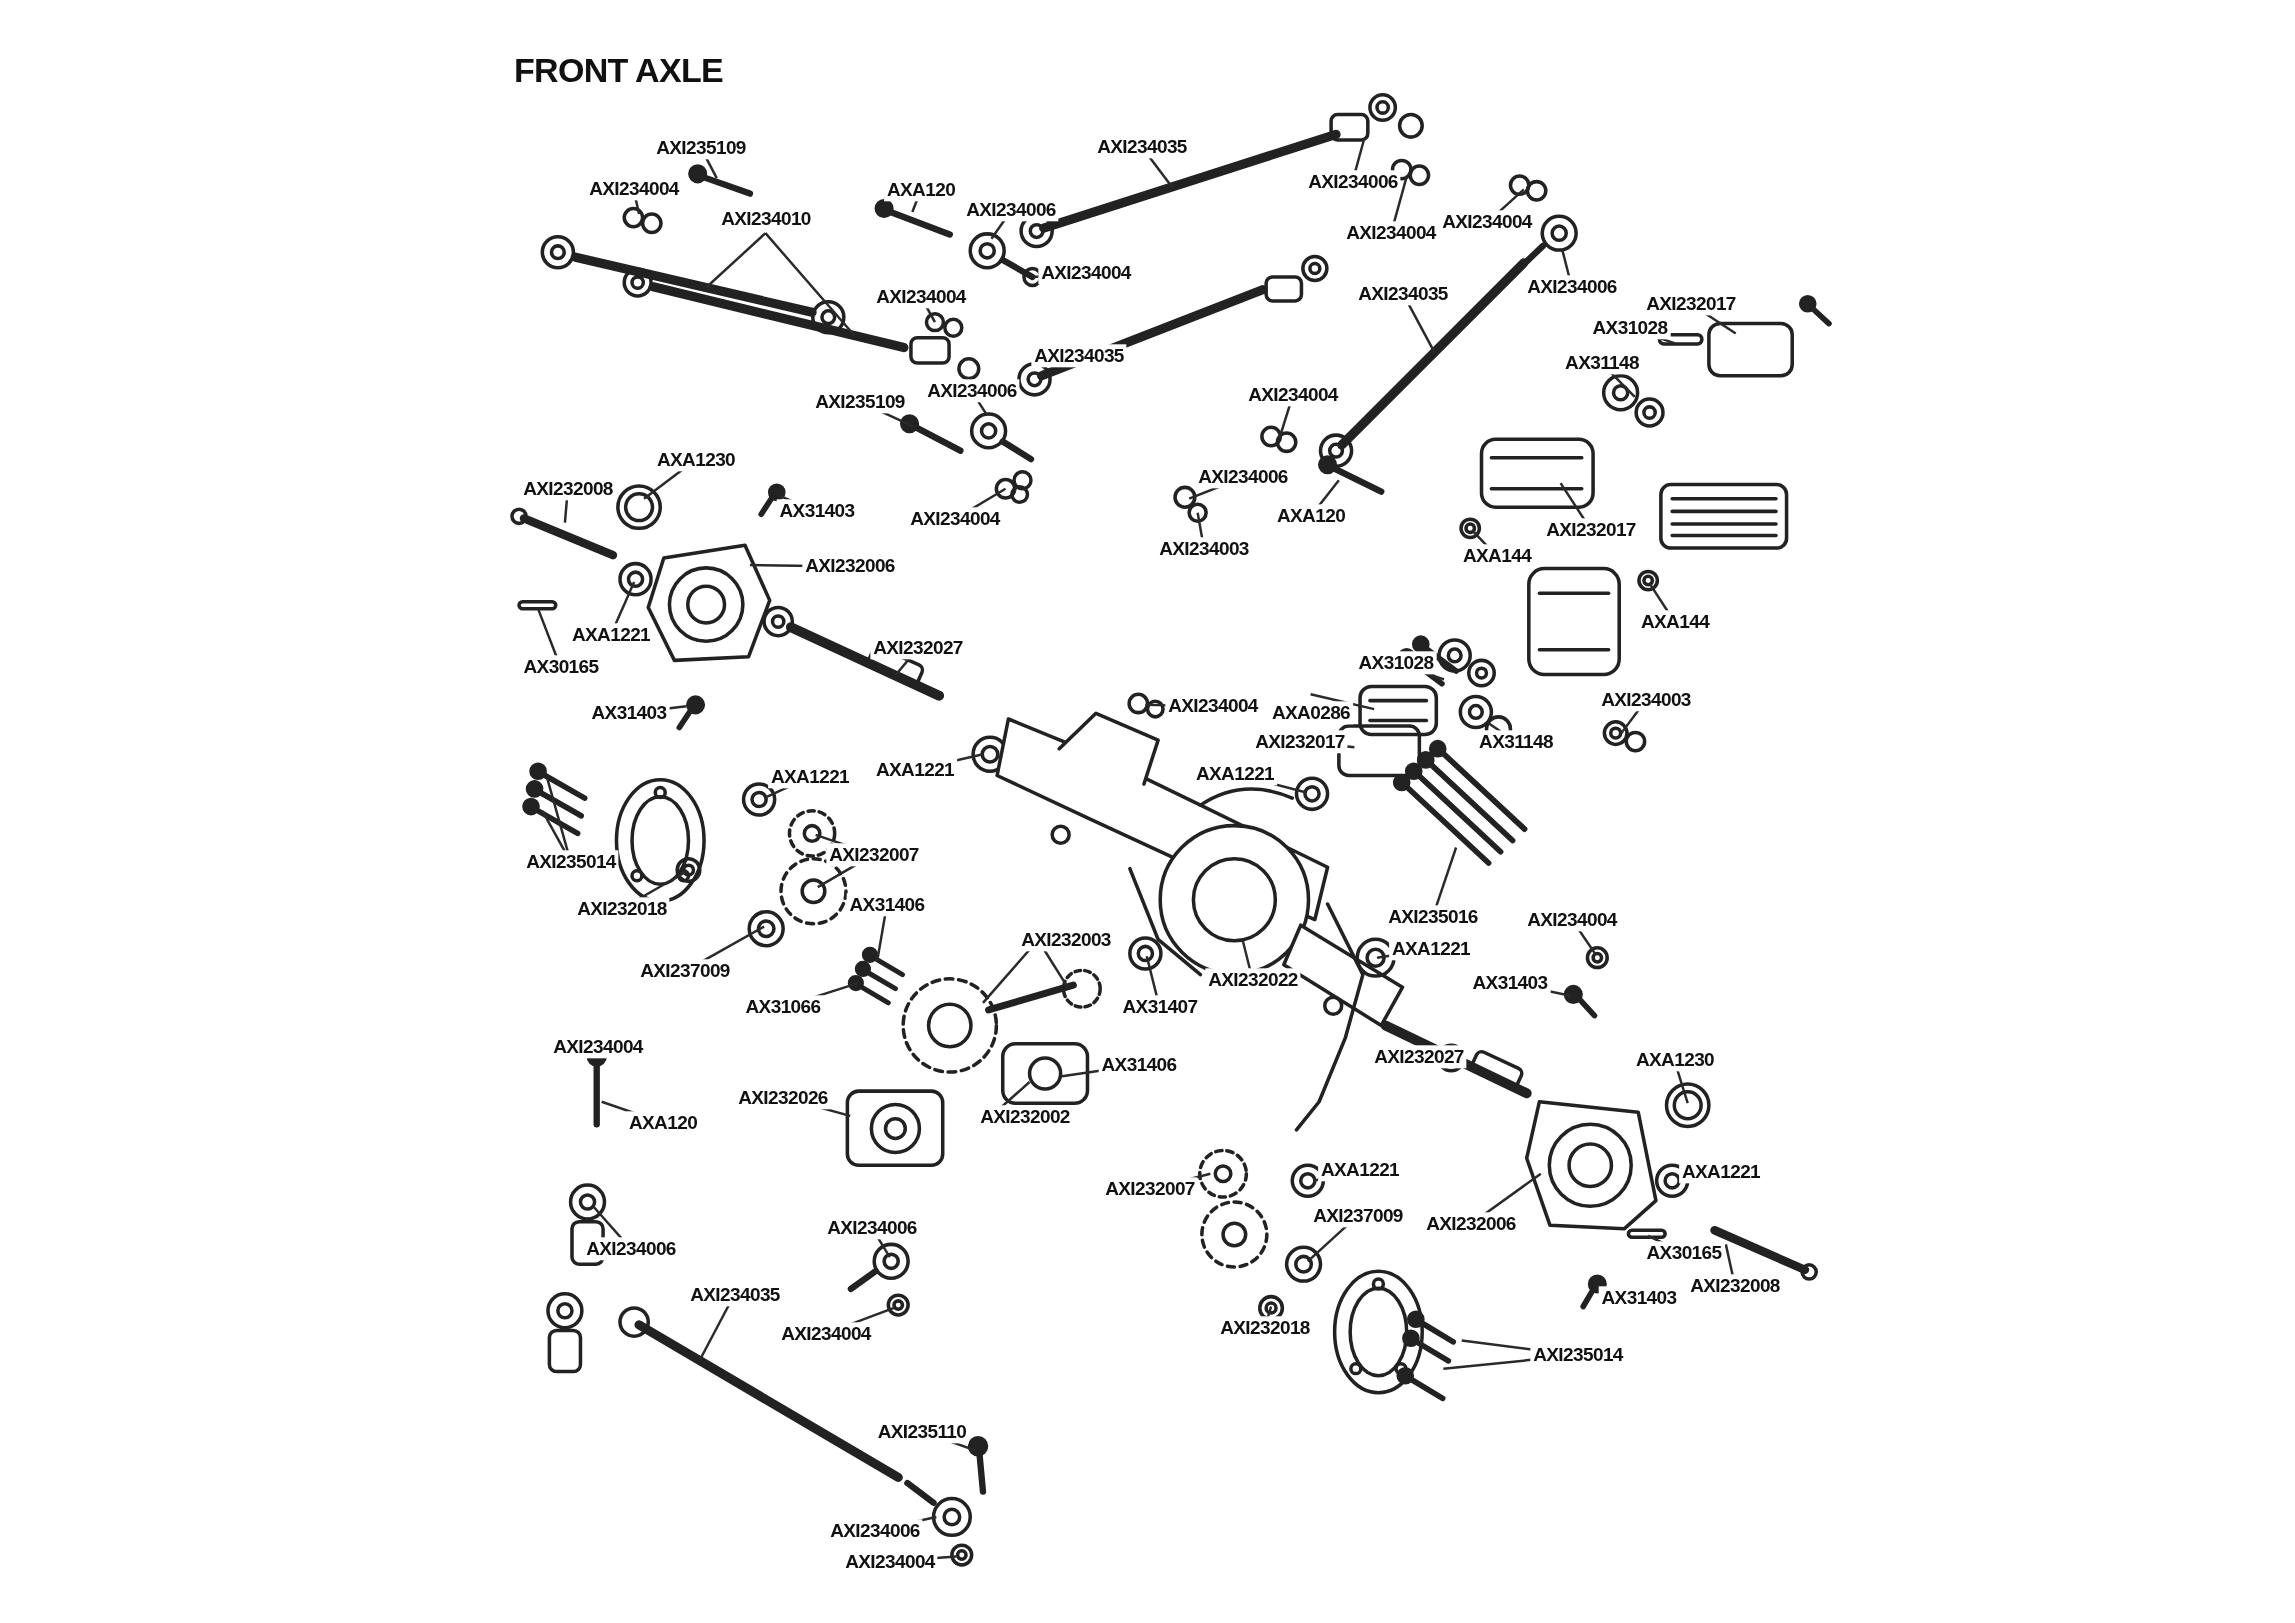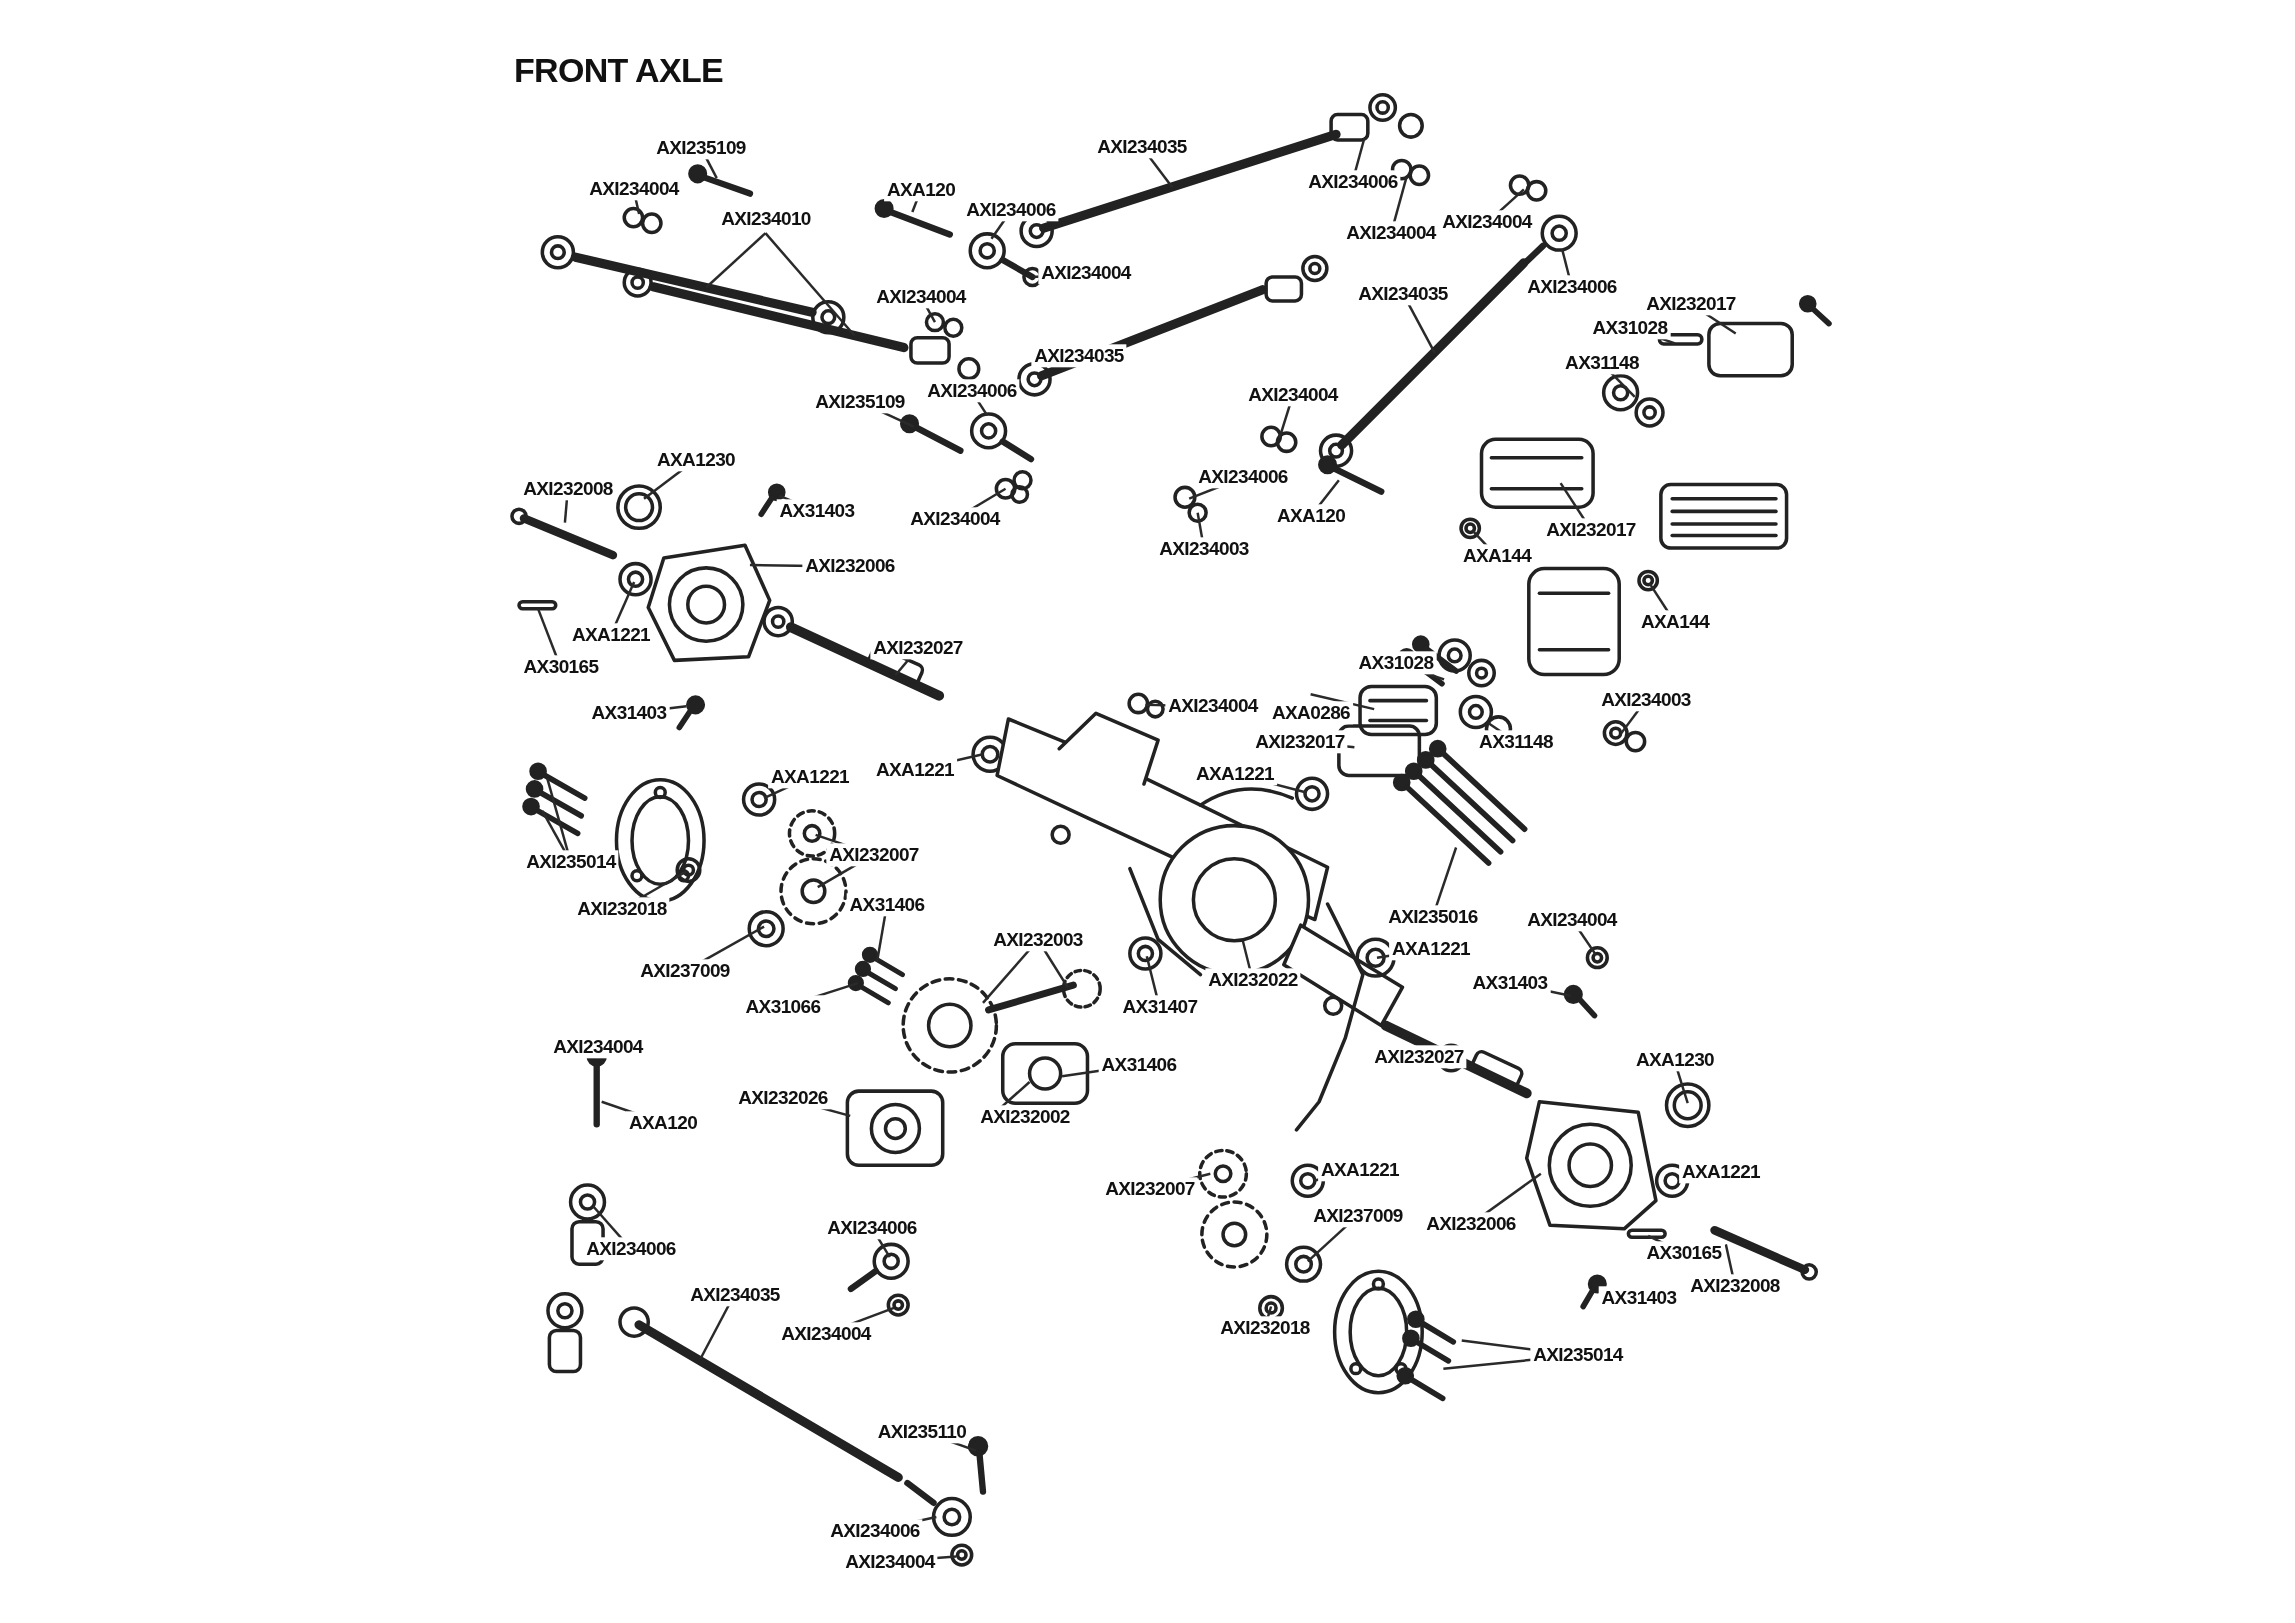--- a/index.html
+++ b/index.html
@@ -462,21 +462,21 @@
     <div class="part-label" style="left: 1516px; top: 742px;">AX31148</div>
     <div class="part-label" style="left: 1646px; top: 700px;">AXI234003</div>
     <div class="part-label" style="left: 810px; top: 777px;">AXA1221</div>
     <div class="part-label" style="left: 915px; top: 770px;">AXA1221</div>
     <div class="part-label" style="left: 1235px; top: 774px;">AXA1221</div>
     <div class="part-label" style="left: 571px; top: 862px;">AXI235014</div>
     <div class="part-label" style="left: 874px; top: 855px;">AXI232007</div>
     <div class="part-label" style="left: 622px; top: 909px;">AXI232018</div>
     <div class="part-label" style="left: 887px; top: 905px;">AX31406</div>
     <div class="part-label" style="left: 685px; top: 971px;">AXI237009</div>
-    <div class="part-label" style="left: 1038px; top: 940px;">AXI232003</div>
+    <div class="part-label" style="left: 1066px; top: 940px;">AXI232003</div>
     <div class="part-label" style="left: 783px; top: 1007px;">AX31066</div>
     <div class="part-label" style="left: 1160px; top: 1007px;">AX31407</div>
     <div class="part-label" style="left: 1253px; top: 980px;">AXI232022</div>
     <div class="part-label" style="left: 1431px; top: 949px;">AXA1221</div>
     <div class="part-label" style="left: 1433px; top: 917px;">AXI235016</div>
     <div class="part-label" style="left: 1572px; top: 920px;">AXI234004</div>
     <div class="part-label" style="left: 1510px; top: 983px;">AX31403</div>
     <div class="part-label" style="left: 1419px; top: 1057px;">AXI232027</div>
     <div class="part-label" style="left: 1675px; top: 1060px;">AXA1230</div>
     <div class="part-label" style="left: 598px; top: 1047px;">AXI234004</div>

